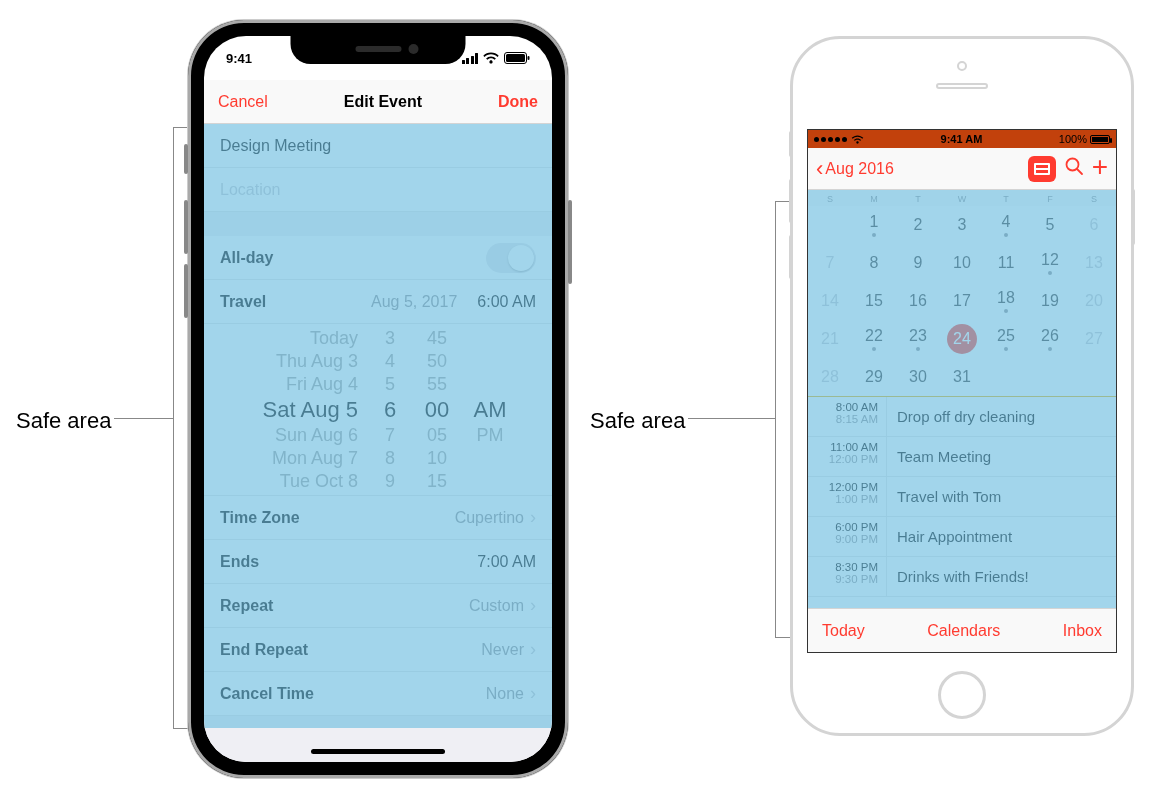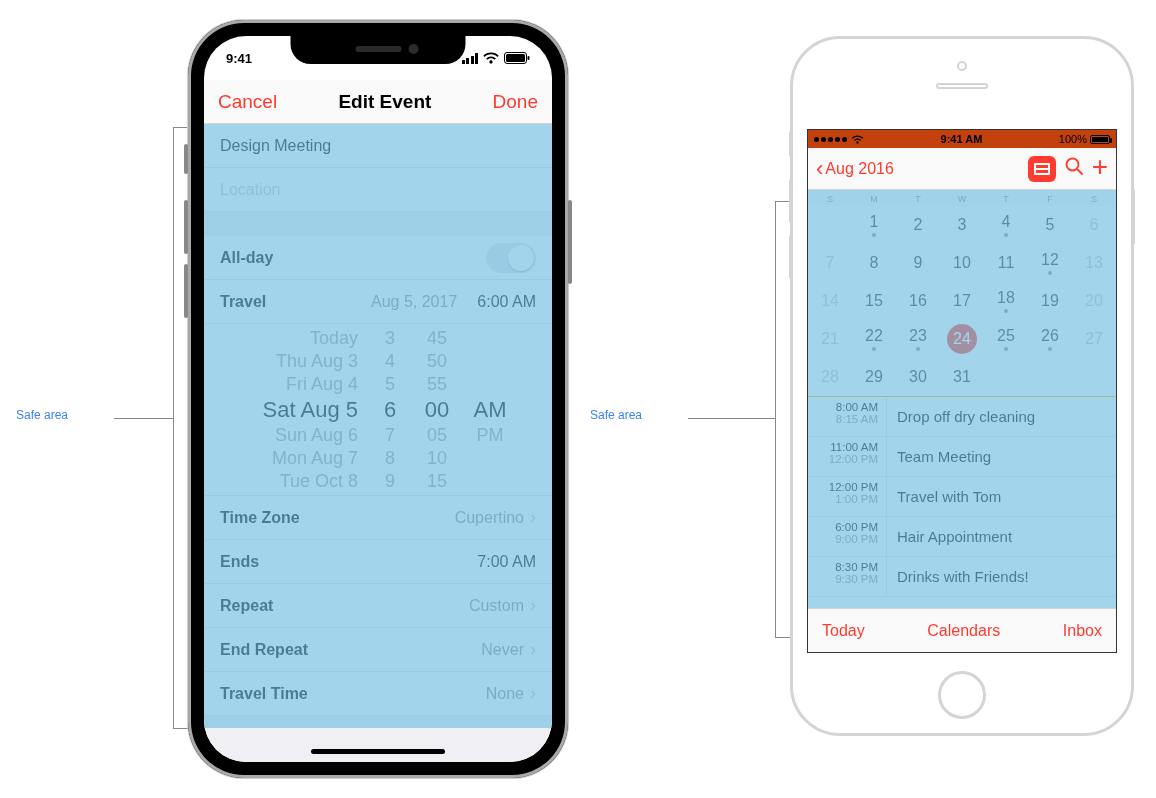--- a/index.html
+++ b/index.html
@@ -8,22 +8,22 @@
     background: #fff;
     width: 1156px;
     height: 798px;
     position: relative;
     overflow: hidden;
   }
 
   
   .label {
     position: absolute;
-    font-size: 12px;
-    color: #3b82f6;
+    font-size: 22px;
+    color: #000000;
   }
   #label-left  { left: 16px;  top: 408px; }
   #label-right { left: 590px; top: 408px; }
   .bracket {
     position: absolute;
     border-left: 1px solid #888;
     width: 14px;
   }
   .bracket::before,
   .bracket::after {
@@ -126,21 +126,21 @@
   .navbar {
     position:absolute;
     top:44px; left:0; right:0;
     height:44px;
     background:#f9f9f9;
     border-bottom:1px solid #d4d4d4;
     display:flex;
     align-items:center;
     justify-content:space-between;
     padding:0 14px;
-    font-size:19px;
+    font-size:16px;
     z-index:3;
   }
   .navbar .lnk { color:#ff3b30; }
   .navbar .ttl { color:#000; font-weight:600; }
 
   
   .safe-overlay {
     position:absolute;
     left:0; right:0;
     background:rgba(112,190,224,0.65);
@@ -396,21 +396,21 @@
           <rect x="0.5" y="0.5" width="22" height="11" rx="2.5" fill="none" stroke="#000"></rect>
           <rect x="2" y="2" width="19" height="8" rx="1.5" fill="#000"></rect>
           <rect x="23.5" y="4" width="2" height="4" rx="1" fill="#000"></rect>
         </svg>
       </span>
     </div>
 
     <div class="navbar">
       <span class="lnk">Cancel</span>
       <span class="ttl">Edit Event</span>
-      <span class="lnk" style="font-weight:400;">Done</span>
+      <span class="lnk" style="font-weight:700;">Done</span>
     </div>
 
     <div class="content-x">
       <div class="row">
         <input value="Design Meeting" style="">
       </div>
       <div class="row">
         <input placeholder="Location" style="">
       </div>
       <div class="section-gap"></div>
@@ -483,21 +483,21 @@
         <span class="grow">Repeat</span>
         <span class="val">Custom</span>
         <span class="chev">›</span>
       </div>
       <div class="row">
         <span class="grow">End Repeat</span>
         <span class="val">Never</span>
         <span class="chev">›</span>
       </div>
       <div class="row">
-        <span class="grow">Travel Time</span>
+        <span class="grow">Cancel Time</span>
         <span class="val">None</span>
         <span class="chev">›</span>
       </div>
     </div>
 
     <div class="safe-overlay"></div>
     <div class="home-ind"></div>
   </div>
 </div>
 

